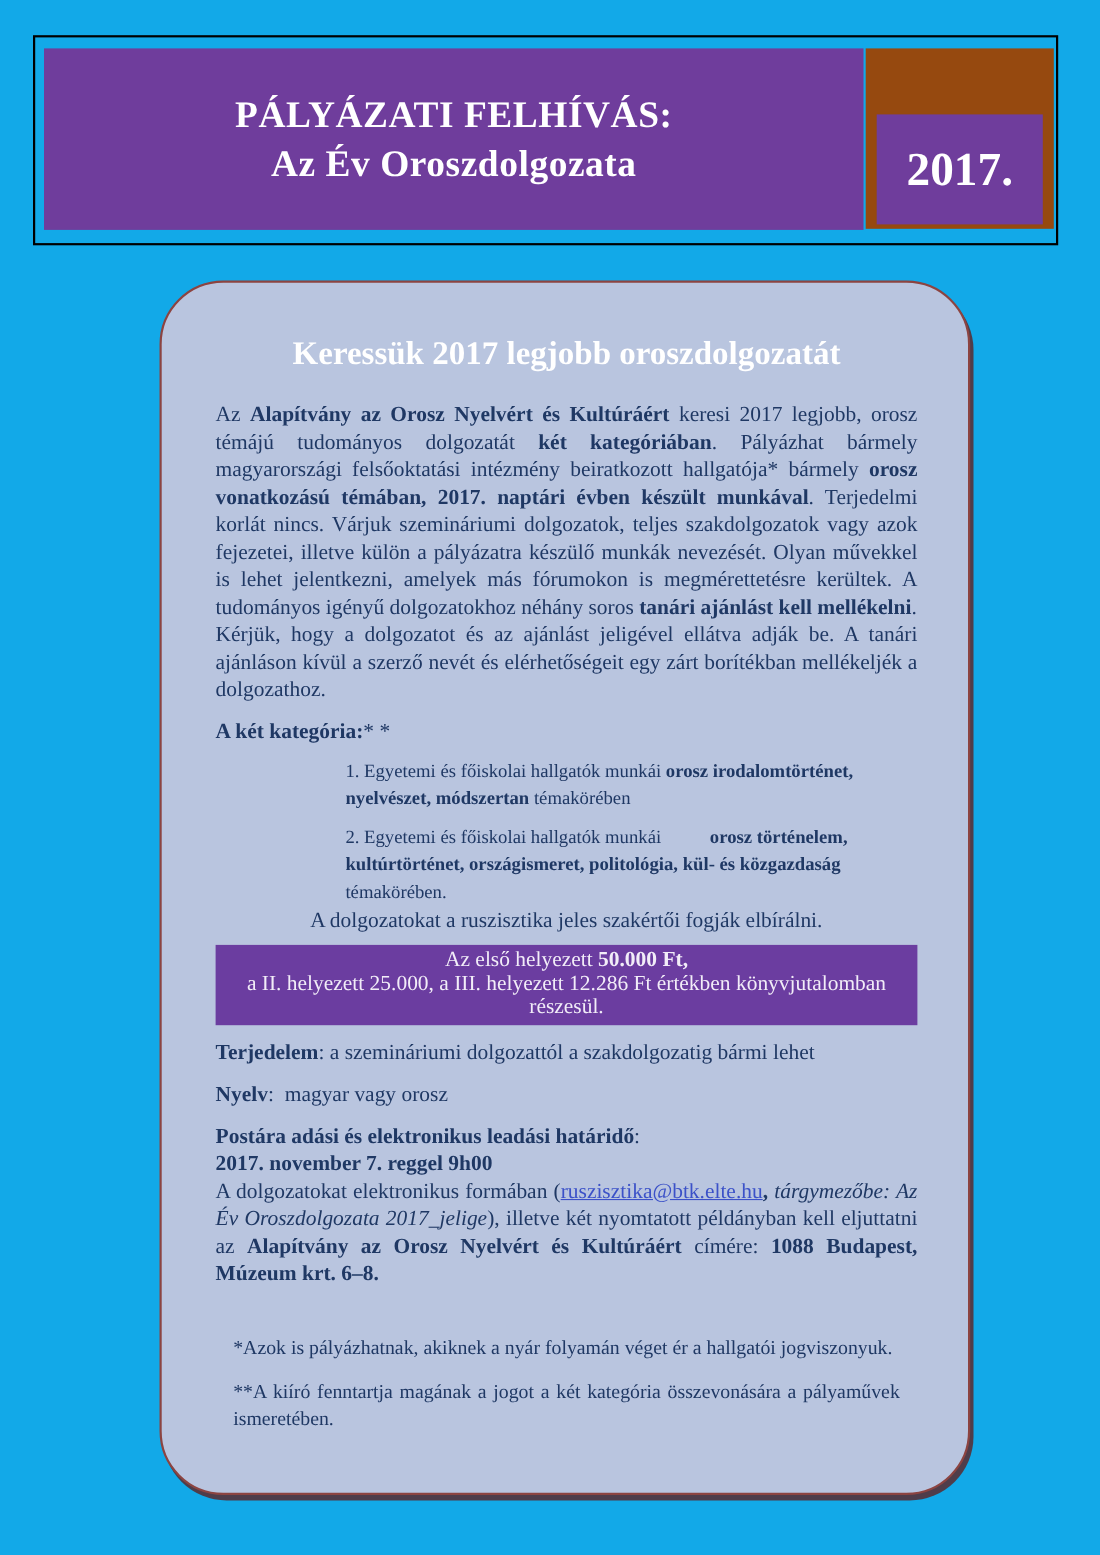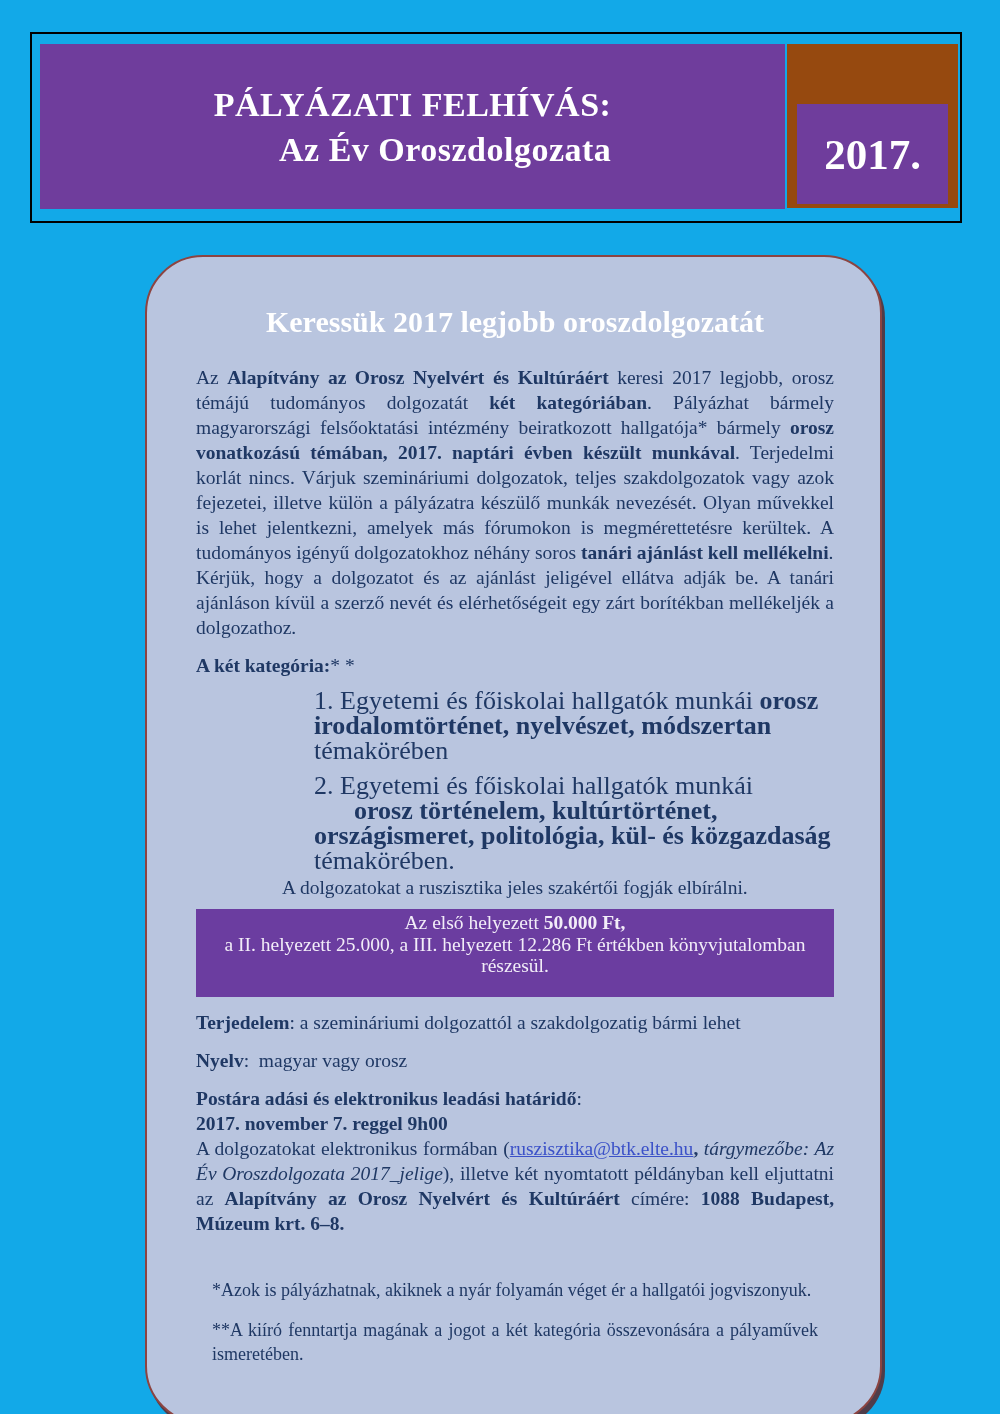--- a/index.html
+++ b/index.html
@@ -27,21 +27,21 @@
     position:absolute;left:30px;top:32px;width:932px;height:191px;
     border:2px solid #000;
   }
   .header-title-box{
     position:absolute;left:8px;top:10px;bottom:12px;width:745px;
     background:var(--header-purple);
     display:flex;align-items:center;justify-content:center;
   }
   .header-title{
     color:var(--title-white);font-weight:bold;font-size:34px;line-height:45px;
-    text-align:right;letter-spacing:.5px;
+    text-align:center;letter-spacing:.5px;
   }
   .year-box-outer{
     position:absolute;right:2px;top:10px;bottom:13px;width:171px;
     background:var(--brown);
   }
   .year-box-inner{
     position:absolute;left:10px;right:10px;bottom:4px;height:100px;
     background:var(--header-purple);
     display:flex;align-items:center;justify-content:center;
     color:var(--title-white);font-weight:bold;font-size:43px;
@@ -55,26 +55,26 @@
     border-radius:58px;
     box-shadow:3px 5px 0 rgba(100,26,22,.75);
     padding:46px 46px 40px 49px;
   }
   .card-title{
     margin:0 0 24px 0;text-align:center;
     color:var(--title-white);font-weight:bold;font-size:30px;line-height:38px;
   }
   .body-par{margin:0;font-size:19.5px;line-height:25px;text-align:justify;}
   .cat-heading{margin:13px 0 0 0;font-size:19.5px;line-height:25px;}
-  .cat-item{margin:10px 0 0 118px;font-size:26px;line-height:25px;text-align:left;}
+  .cat-item{margin:10px 0 0 118px;font-size:17px;line-height:25px;text-align:left;}
   .jury-line{margin:2px 0 0 86px;font-size:19.5px;line-height:25px;text-align:left;}
   .prize-box{
     margin:9px 0 0 0;background:var(--prize-bg);
     color:#F2EDF8;text-align:center;
-    padding:3px 10px 20px 10px;
+    padding:3px 10px 5px 10px;
   }
   .prize-line{font-size:19.5px;line-height:21.5px;}
   .detail-row{margin:13px 0 0 0;font-size:19.5px;line-height:25px;text-align:left;}
   .deadline-date{margin:0;font-size:19.5px;line-height:25px;text-align:left;}
   .submission-par{margin:0;font-size:19.5px;line-height:25px;text-align:justify;}
   .footnotes{margin-top:42px;}
   .footnote{margin:16px;font-size:18px;line-height:24px;text-align:justify;}
   .email-link{color:var(--link-color);text-decoration:underline;cursor:pointer;}
 </style>
 </head>

